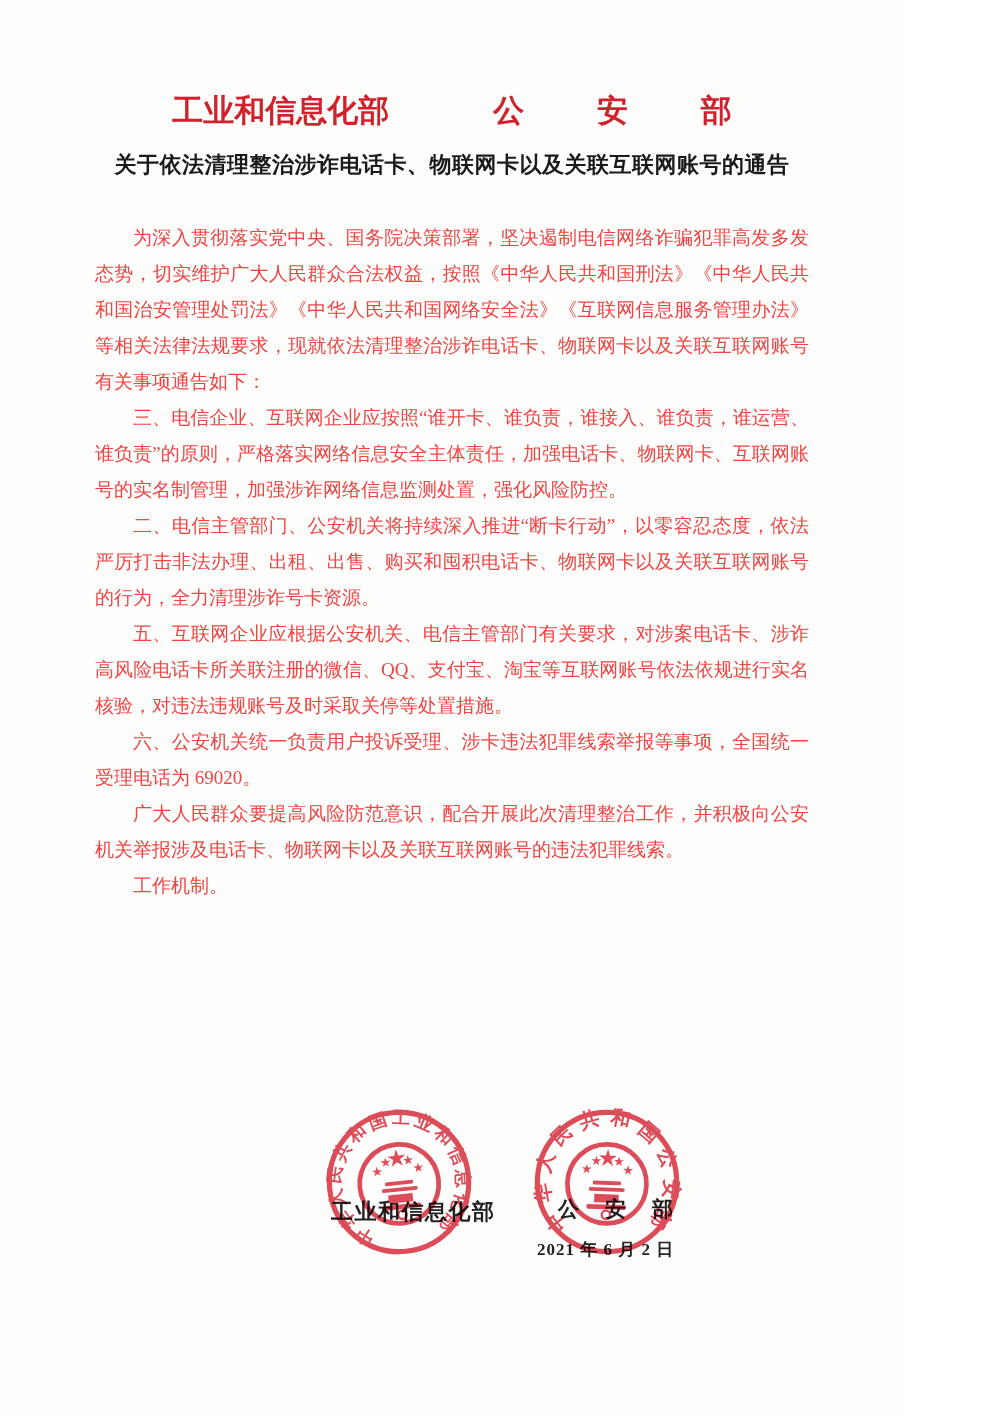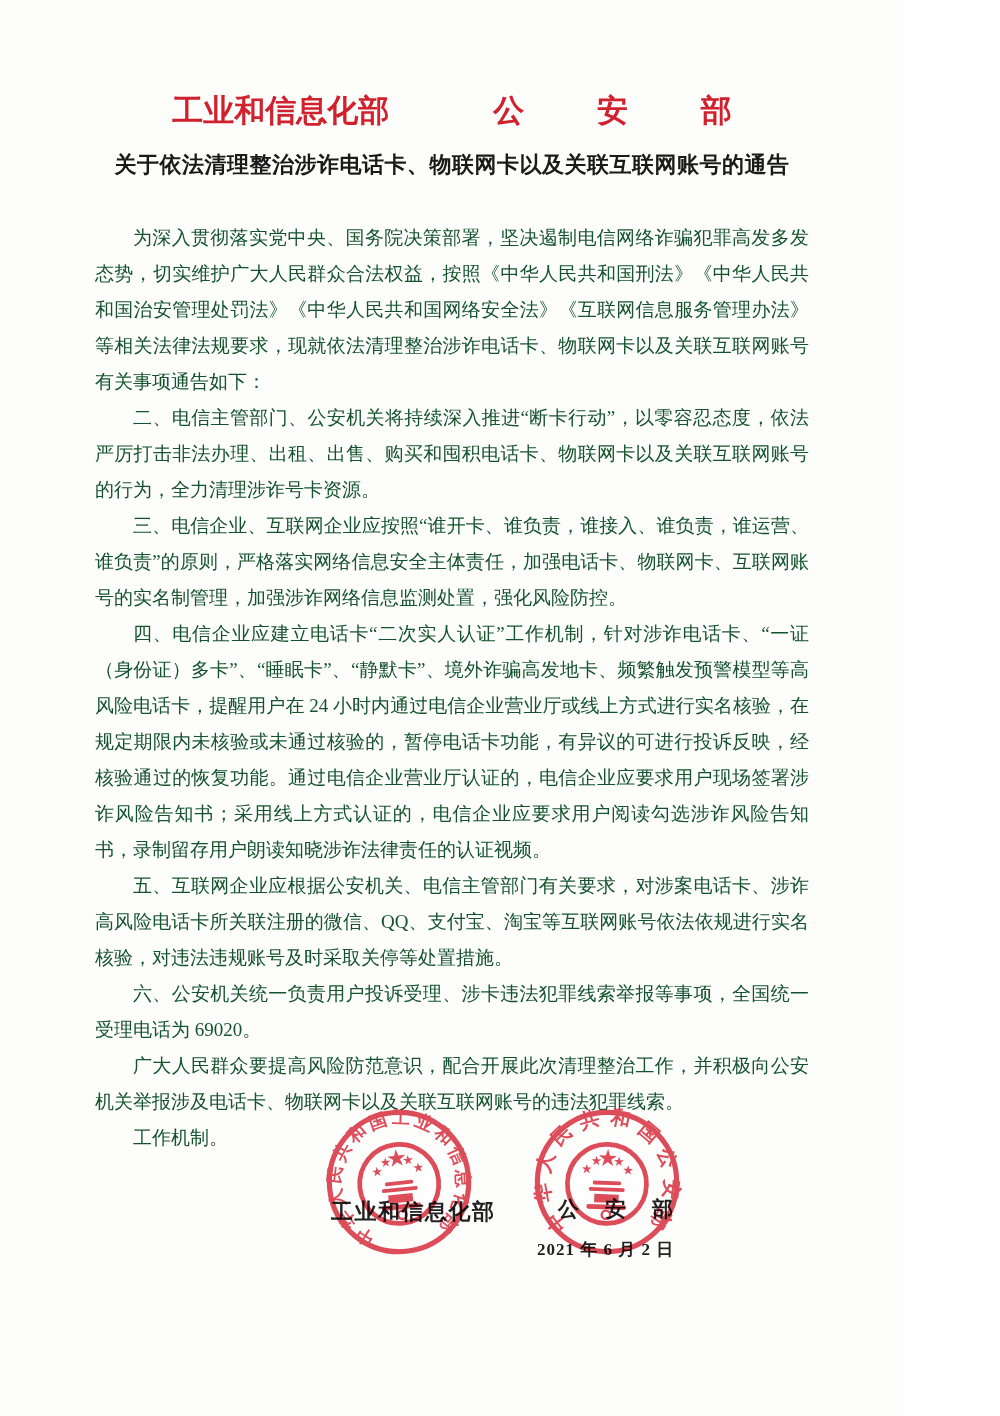--- a/index.html
+++ b/index.html
@@ -15,21 +15,21 @@
   }
   .ministry-left{margin-right:104px;}
   .ministry-right{letter-spacing:2.35em;margin-right:-2.35em;}
   .notice-title{
     margin:22px 0 0 0;font-size:22px;font-weight:bold;color:#1a1a1a;
     font-family:"Liberation Sans","DejaVu Sans",sans-serif;letter-spacing:.5px;text-align:center;
   }
   
   .doc-body{margin:40px 95px 0 95px;}
   .doc-body p{
-    margin:0;font-size:19px;line-height:36px;color:#14532d;
+    margin:0;font-size:19px;line-height:36px;color:#ef4444;
     text-align:justify;text-indent:2em;
   }
   
   .signature-block{position:absolute;left:0;top:1088px;width:1000px;height:220px;}
   .seal{position:absolute;width:160px;height:160px;opacity:.9;}
   .seal-left{left:319px;top:14px;transform:rotate(-6deg);}
   .seal-right{left:527px;top:14px;transform:rotate(2deg);}
   .seal svg{display:block;width:160px;height:160px;}
   .seal text{font-family:"Liberation Serif","DejaVu Serif",serif;font-weight:bold;}
   .sig-text,.sig-date{
@@ -47,23 +47,22 @@
 
   <header class="doc-header">
     <div class="ministries">
       <span class="ministry-left">工业和信息化部</span><span class="ministry-right">公安部</span>
     </div>
     <h1 class="notice-title">关于依法清理整治涉诈电话卡、物联网卡以及关联互联网账号的通告</h1>
   </header>
 
   <main class="doc-body">
     <p>为深入贯彻落实党中央、国务院决策部署，坚决遏制电信网络诈骗犯罪高发多发态势，切实维护广大人民群众合法权益，按照《中华人民共和国刑法》《中华人民共和国治安管理处罚法》《中华人民共和国网络安全法》《互联网信息服务管理办法》等相关法律法规要求，现就依法清理整治涉诈电话卡、物联网卡以及关联互联网账号有关事项通告如下：</p>
+    <p>三、电信企业、互联网企业应按照“谁开卡、谁负责，谁接入、谁负责，谁运营、谁负责”的原则，严格落实网络信息安全主体责任，加强电话卡、物联网卡、互联网账号的实名制管理，加强涉诈网络信息监测处置，强化风险防控。</p>
     <p>二、电信主管部门、公安机关将持续深入推进“断卡行动”，以零容忍态度，依法严厉打击非法办理、出租、出售、购买和囤积电话卡、物联网卡以及关联互联网账号的行为，全力清理涉诈号卡资源。</p>
-    <p>三、电信企业、互联网企业应按照“谁开卡、谁负责，谁接入、谁负责，谁运营、谁负责”的原则，严格落实网络信息安全主体责任，加强电话卡、物联网卡、互联网账号的实名制管理，加强涉诈网络信息监测处置，强化风险防控。</p>
-    <p>四、电信企业应建立电话卡“二次实人认证”工作机制，针对涉诈电话卡、“一证（身份证）多卡”、“睡眠卡”、“静默卡”、境外诈骗高发地卡、频繁触发预警模型等高风险电话卡，提醒用户在 24 小时内通过电信企业营业厅或线上方式进行实名核验，在规定期限内未核验或未通过核验的，暂停电话卡功能，有异议的可进行投诉反映，经核验通过的恢复功能。通过电信企业营业厅认证的，电信企业应要求用户现场签署涉诈风险告知书；采用线上方式认证的，电信企业应要求用户阅读勾选涉诈风险告知书，录制留存用户朗读知晓涉诈法律责任的认证视频。</p>
     <p>五、互联网企业应根据公安机关、电信主管部门有关要求，对涉案电话卡、涉诈高风险电话卡所关联注册的微信、QQ、支付宝、淘宝等互联网账号依法依规进行实名核验，对违法违规账号及时采取关停等处置措施。</p>
     <p>六、公安机关统一负责用户投诉受理、涉卡违法犯罪线索举报等事项，全国统一受理电话为 69020。</p>
     <p>广大人民群众要提高风险防范意识，配合开展此次清理整治工作，并积极向公安机关举报涉及电话卡、物联网卡以及关联互联网账号的违法犯罪线索。</p>
     <p>工作机制。</p>
   </main>
 
   <div class="signature-block">
 
     <div class="seal seal-left">
       <svg viewBox="0 0 170 170">

